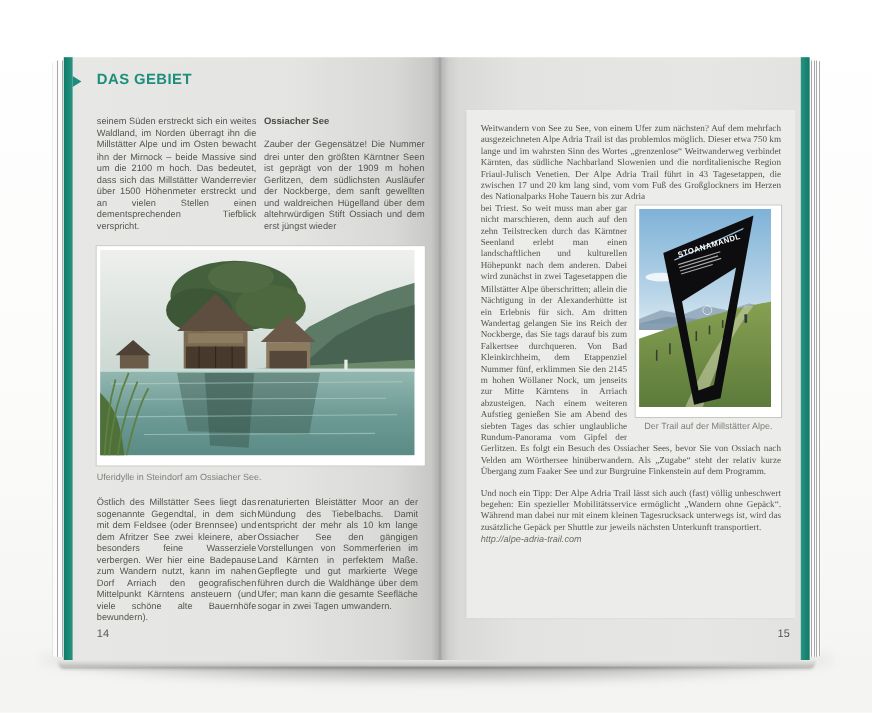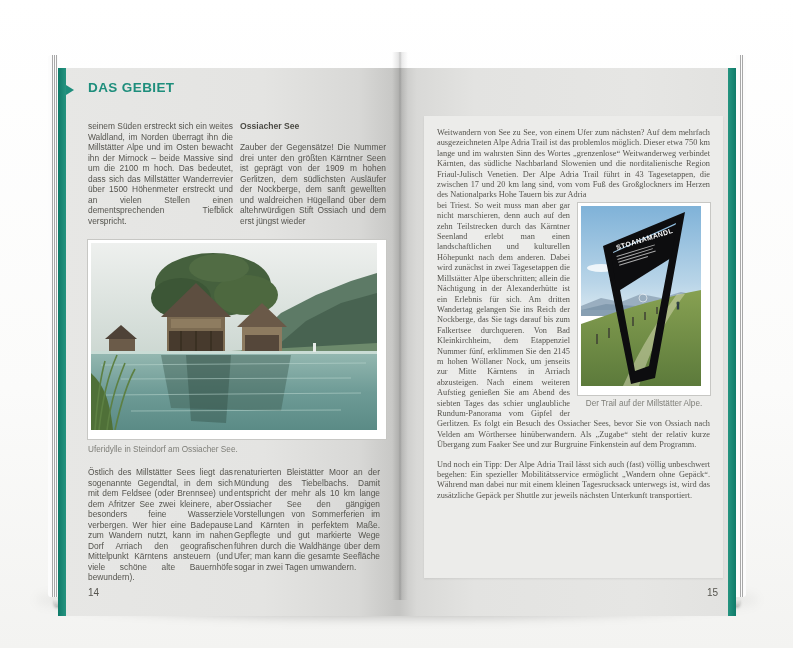--- a/index.html
+++ b/index.html
@@ -10,21 +10,21 @@
          background:radial-gradient(ellipse at 50% 35%,rgba(0,0,0,.40) 0%,rgba(0,0,0,.18) 45%,rgba(0,0,0,0) 75%);
          filter:blur(4px);}
   .book{position:absolute;left:48px;top:52px;width:698px;height:548px;}
   .edges{position:absolute;top:3px;height:542px;width:10px;
          background:repeating-linear-gradient(90deg,#fcfcfc 0px,#fcfcfc 1.6px,#a8a8a8 1.6px,#a8a8a8 2.3px);}
   .edges-left{left:0;border-radius:3px 0 0 3px;}
   .edges-right{right:0;border-radius:0 3px 3px 0;}
   .sheets-bottom{position:absolute;left:6px;right:6px;bottom:-6px;height:7px;
          background:linear-gradient(180deg,#ededeb,#cfcfcd 70%,#b9b9b7);
          border-radius:0 0 4px 4px;box-shadow:0 2px 3px rgba(0,0,0,.25);}
-  .page{position:absolute;top:16px;height:548px;}
+  .page{position:absolute;top:0;height:548px;}
   .page-left{left:10px;width:342px;
          background:linear-gradient(90deg,#e7e7e5 0%,#e4e4e2 60%,#d8d8d6 88%,#c6c6c4 99%);
          border-radius:3px 0 0 3px;}
   .page-right{left:352px;width:336px;
          background:linear-gradient(90deg,#c6c6c4 0%,#d9d9d7 5%,#e3e3e1 22%,#e6e6e4 70%,#e2e2e0 100%);
          border-radius:0 3px 3px 0;}
   .spine{position:absolute;left:344px;top:0;width:16px;height:548px;
          background:linear-gradient(90deg,rgba(0,0,0,0) 0%,rgba(0,0,0,.10) 40%,rgba(60,60,60,.28) 50%,rgba(0,0,0,.08) 62%,rgba(0,0,0,0) 100%);}
   .accent-strip{position:absolute;top:0;width:8px;height:548px;
          background:linear-gradient(90deg,#0f7b69,#259480);}
@@ -201,20 +201,21 @@
                     <rect x="36" y="59" width="30" height="1"></rect>
                   </g>
                   <circle cx="62" cy="92" r="4" fill="none" stroke="#ffffff" stroke-width="0.8" opacity="0.7"></circle>
                 </svg>
               </div>
               <figcaption class="caption cap-r">Der Trail auf der Millstätter Alpe.</figcaption>
             </figure>
             <p>bei Triest. So weit muss man aber gar nicht marschieren, denn auch auf den zehn Teilstrecken durch das Kärntner Seenland erlebt man einen landschaftlichen und kulturellen Höhepunkt nach dem anderen. Dabei wird zunächst in zwei Tagesetappen die Millstätter Alpe überschritten; allein die Nächtigung in der Alexanderhütte ist ein Erlebnis für sich. Am dritten Wandertag gelangen Sie ins Reich der Nockberge, das Sie tags darauf bis zum Falkertsee durchqueren. Von Bad Kleinkirchheim, dem Etappenziel Nummer fünf, erklimmen Sie den 2145 m hohen Wöllaner Nock, um jenseits zur Mitte Kärntens in Arriach abzusteigen. Nach einem weiteren Aufstieg genießen Sie am Abend des siebten Tages das schier unglaubliche Rundum-Panorama vom Gipfel der Gerlitzen. Es folgt ein Besuch des Ossiacher Sees, bevor Sie von Ossiach nach Velden am Wörthersee hinüberwandern. Als „Zugabe“ steht der relativ kurze Übergang zum Faaker See und zur Burgruine Finkenstein auf dem Programm.</p>
           </div>
           <p class="tip2">Und noch ein Tipp: Der Alpe Adria Trail lässt sich auch (fast) völlig unbeschwert begehen: Ein spezieller Mobilitätsservice ermöglicht „Wandern ohne Gepäck“. Während man dabei nur mit einem kleinen Tagesrucksack unterwegs ist, wird das zusätzliche Gepäck per Shuttle zur jeweils nächsten Unterkunft transportiert.</p>
+          <div class="urltxt">http://alpe-adria-trail.com</div>
         </div>
       </div>
 
       <div class="pagenum pn-r">15</div>
     </div>
 
     <div class="spine"></div>
   </div>
 </div>
 

